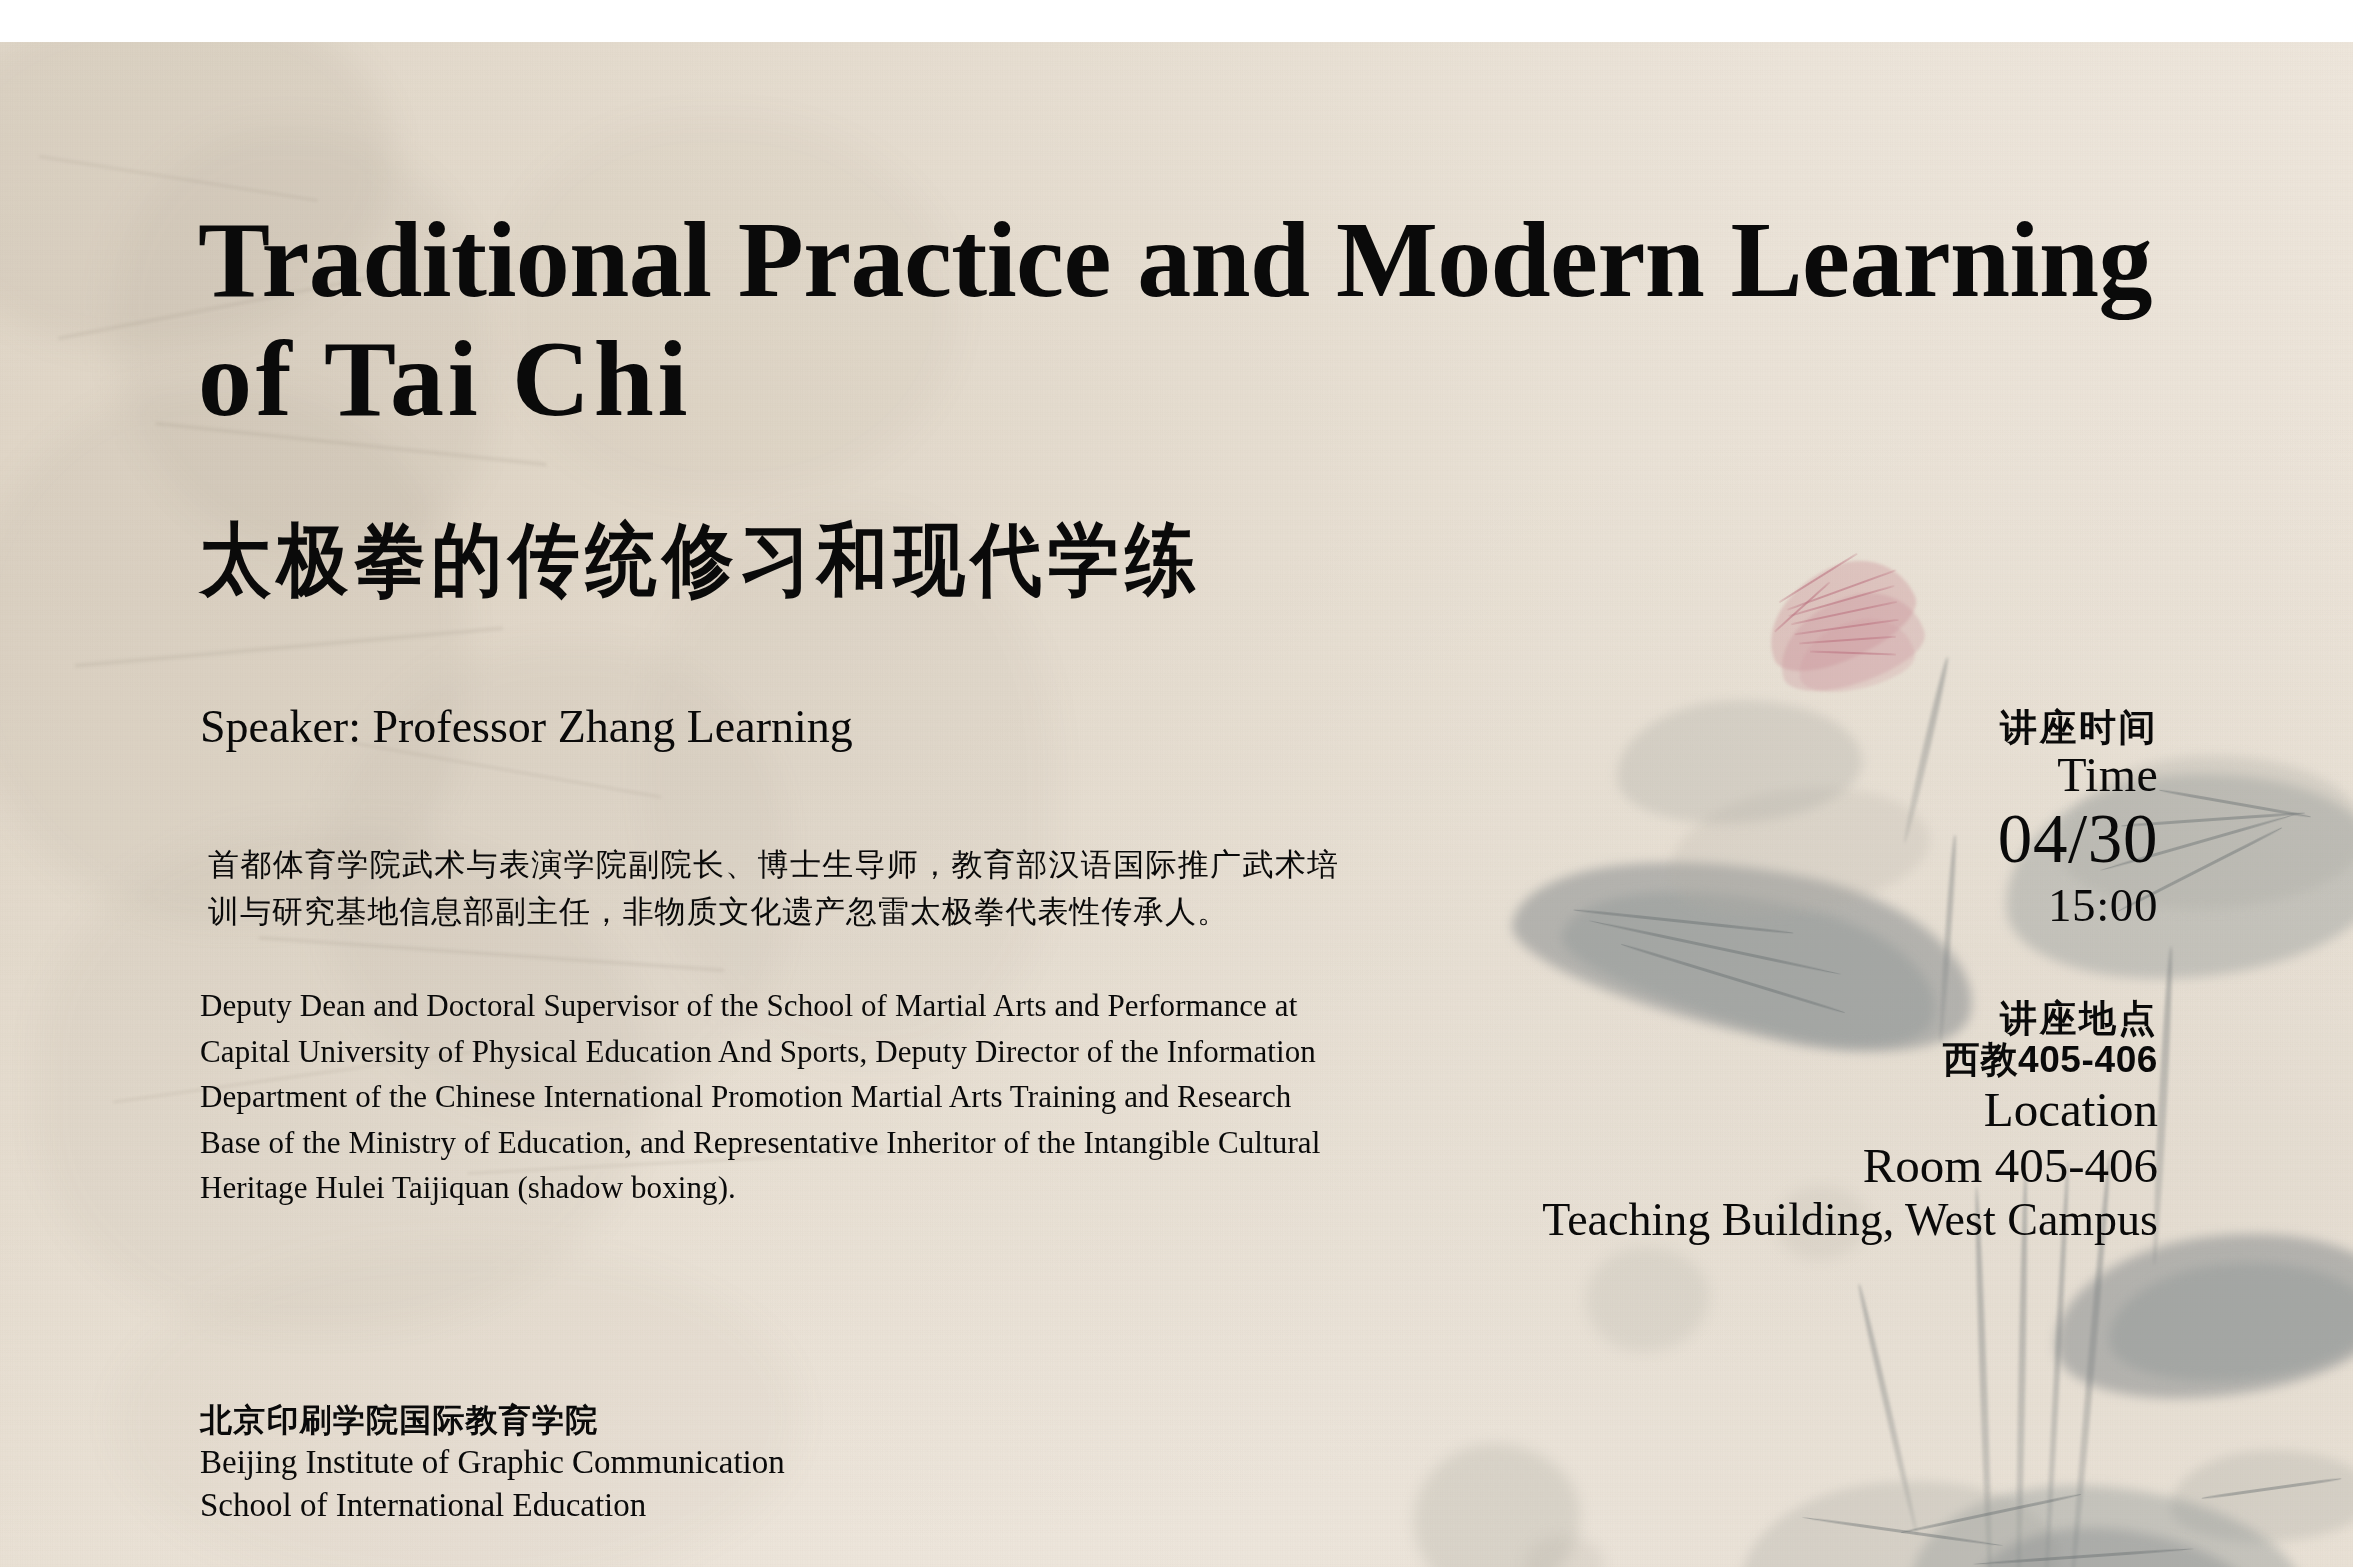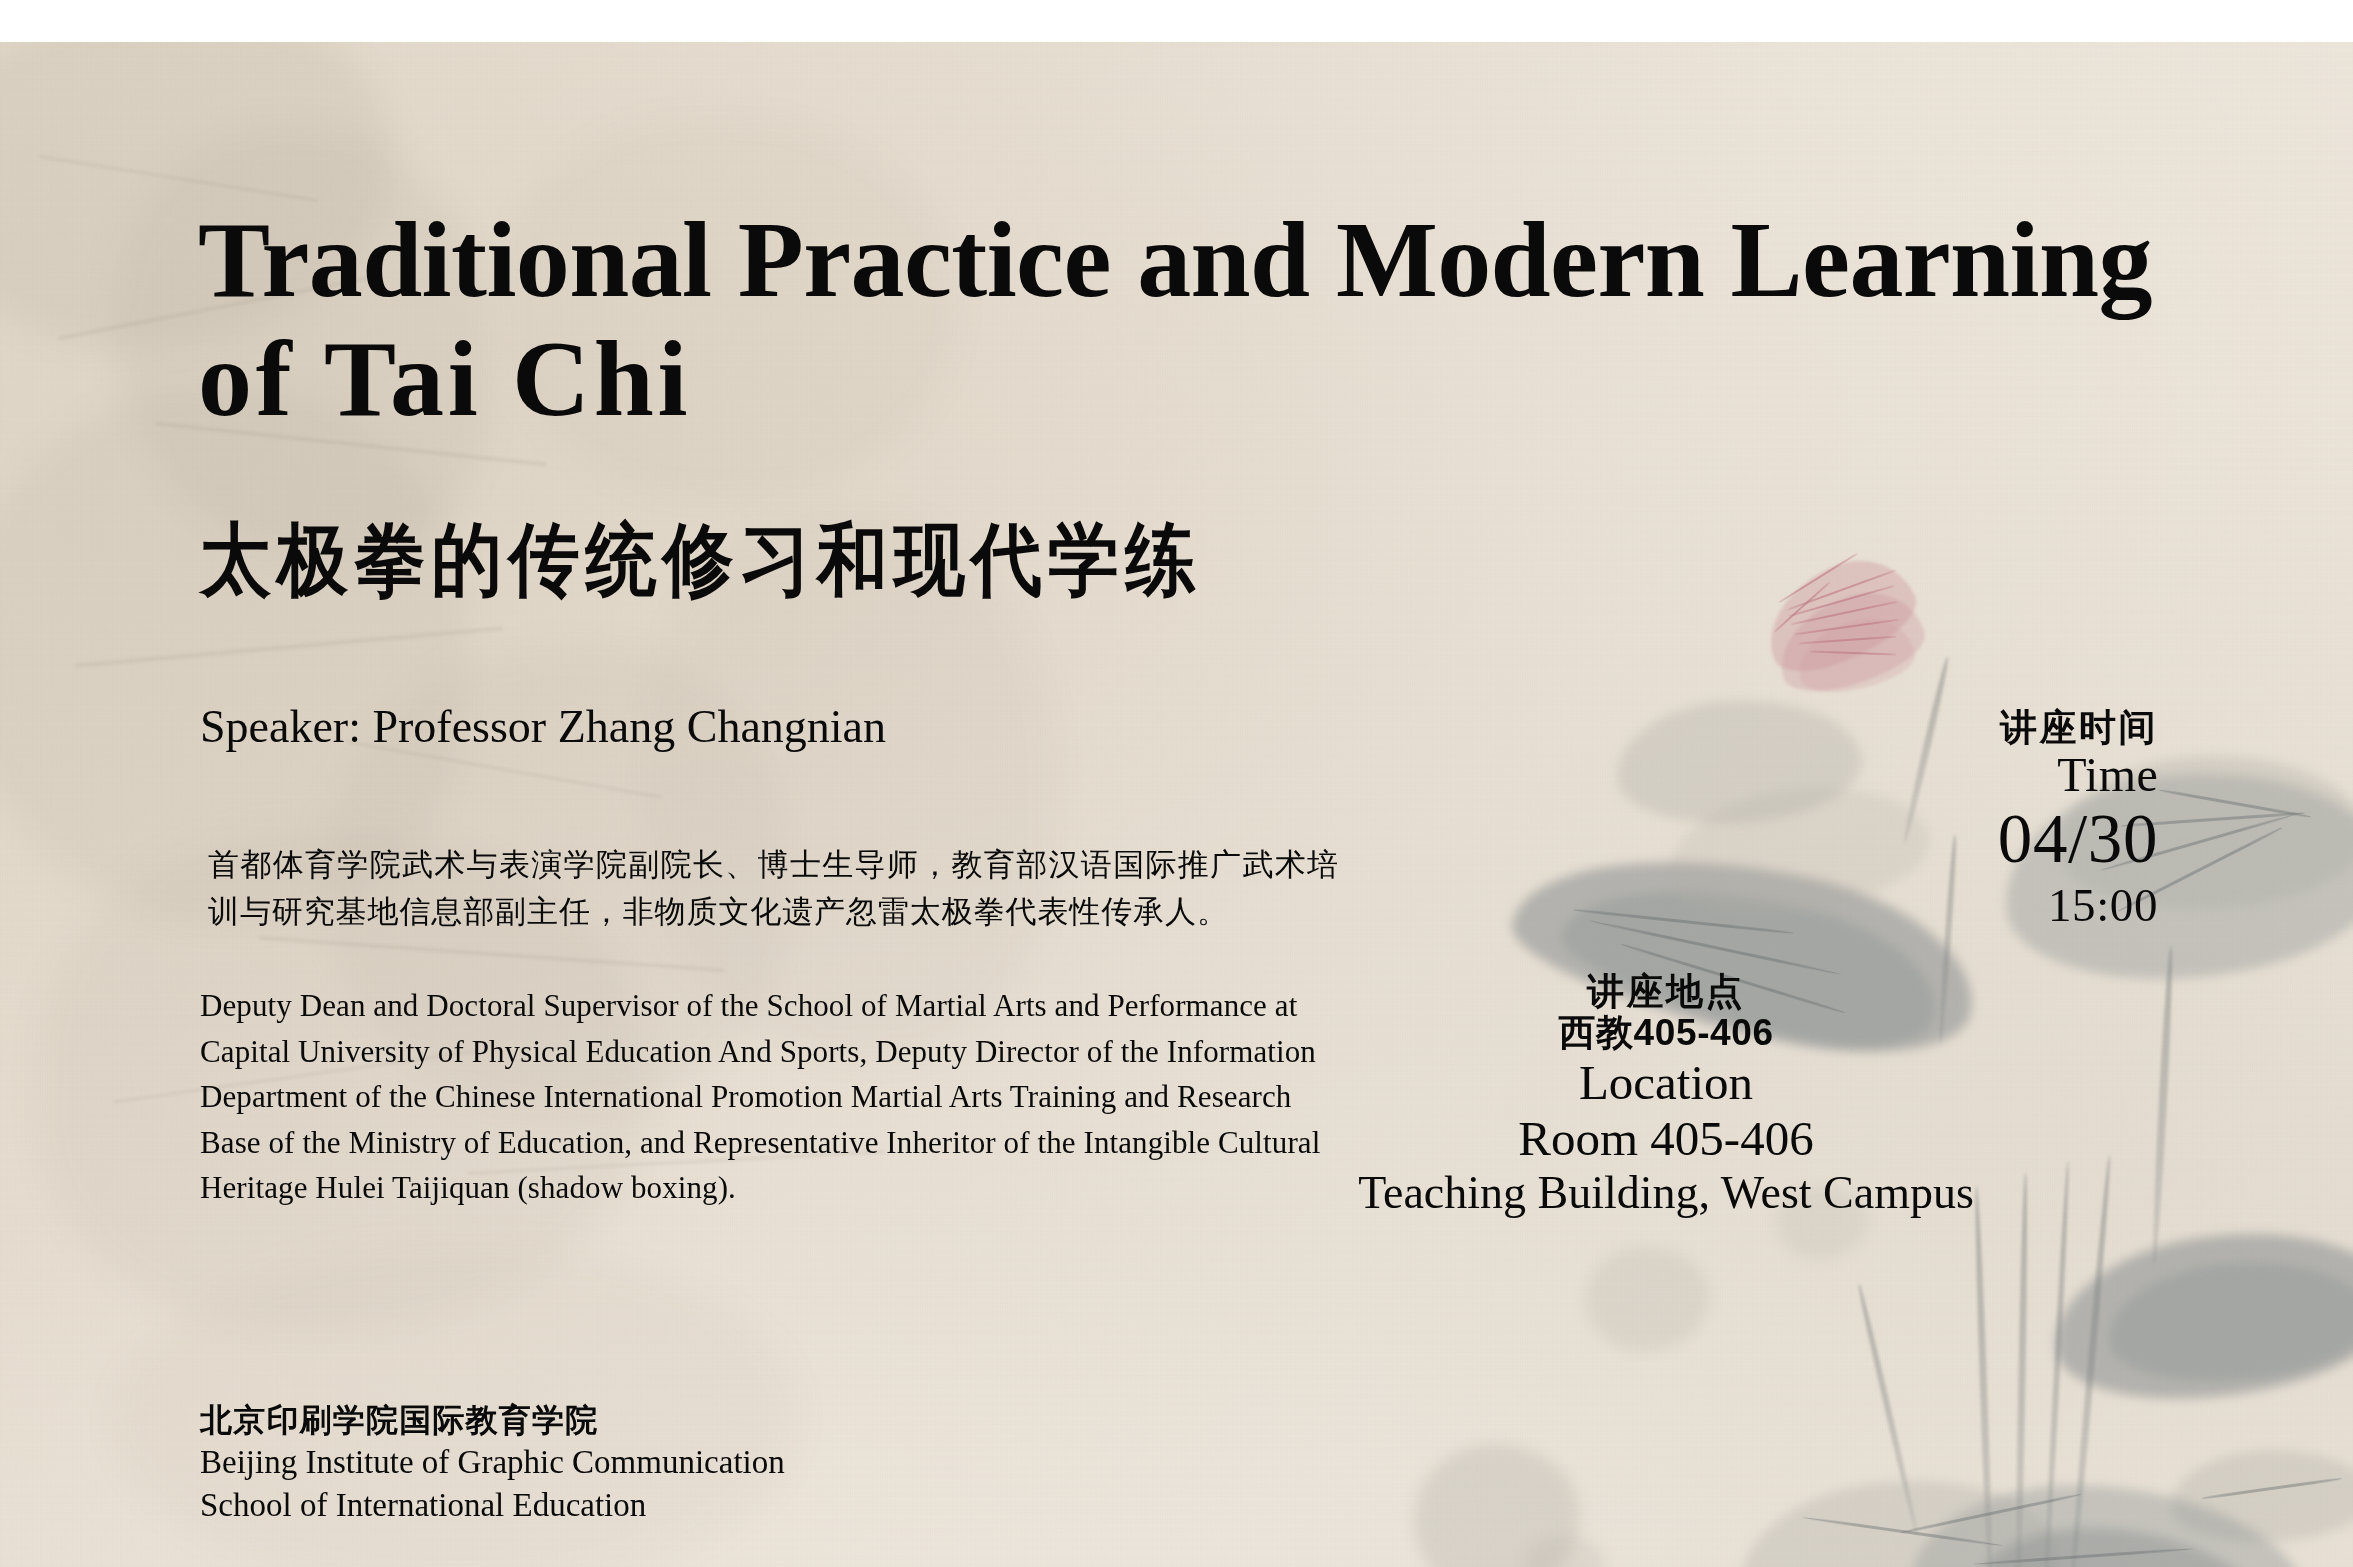--- a/index.html
+++ b/index.html
@@ -186,22 +186,22 @@
     line-height: 1.10;
     letter-spacing: 0.6px;
   }
   .info-time {
     font-size: 47px;
     line-height: 1.16;
     letter-spacing: 0.6px;
   }
 
   .info-block-2 {
-    position: absolute; right: 196px; top: 929px; width: 984px;
-    text-align: center;
+    position: absolute; right: 196px; top: 956px; width: 984px;
+    text-align: right;
   }
   .info-room-cn {
     font-size: 37px;
     line-height: 1.16;
     letter-spacing: 0.6px;
   }
   .info-room-cn .cn {
     font-family: "Liberation Sans", "DejaVu Sans", sans-serif;
     font-weight: 600;
   }
@@ -306,21 +306,21 @@
   <div class="content">
 
     <div class="title-block">
       <div class="title-line">Traditional Practice and Modern Learning</div>
       <div class="title-line title-line-2">of  Tai Chi</div>
     </div>
 
     <div class="subtitle-cn">太极拳的传统修习和现代学练</div>
 
     <div class="speaker-block">
-      <div class="speaker-en">Speaker: Professor Zhang Changnian</div>
+      <div class="speaker-en">Speaker: Professor Zhang Learning</div>
     </div>
 
     <div class="bio-cn">首都体育学院武术与表演学院副院长、博士生导师，教育部汉语国际推广武术培训与研究基地信息部副主任，非物质文化遗产忽雷太极拳代表性传承人。</div>
     <div class="bio-en">Deputy Dean and Doctoral Supervisor of the School of Martial Arts and Performance at Capital University of Physical Education And Sports, Deputy Director of the Information Department of the Chinese International Promotion Martial Arts Training and Research Base of the Ministry of Education, and Representative Inheritor of the Intangible Cultural Heritage Hulei Taijiquan (shadow boxing).</div>
 
     <div class="info-block">
       <div class="info-cn-label">讲座时间</div>
       <div class="info-en-label">Time</div>
       <div class="info-date">04/30</div>
       <div class="info-time">15:00</div>

